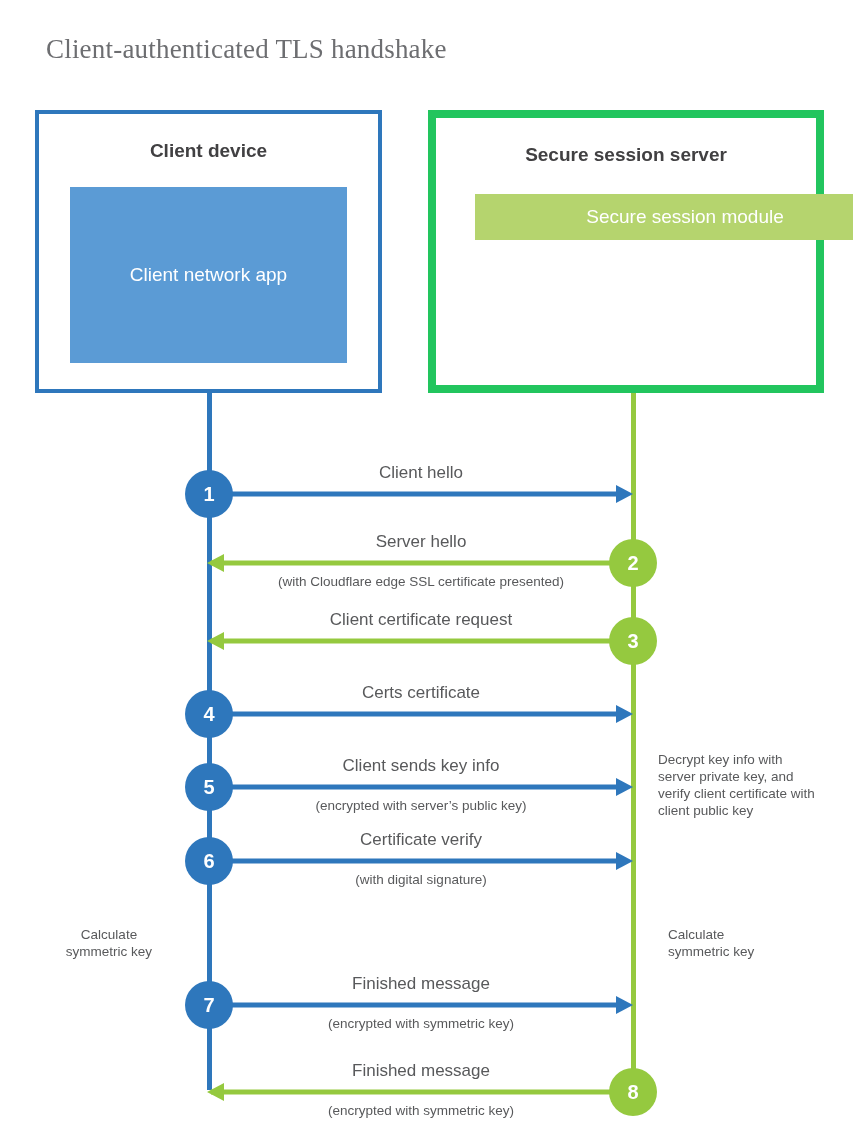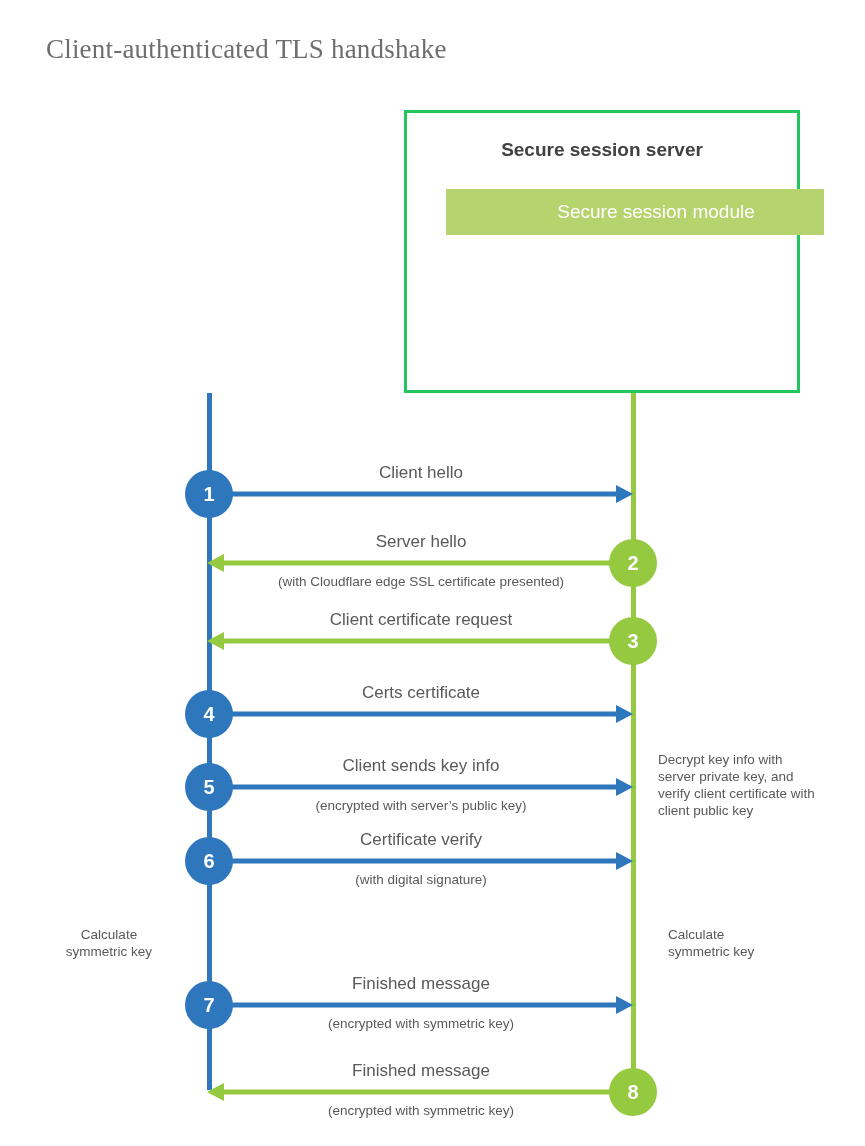--- a/index.html
+++ b/index.html
@@ -8,21 +8,21 @@
     font-family:"Liberation Sans","DejaVu Sans",sans-serif;
   }
   
   .page-title{
     position:absolute;left:30px;top:18px;margin:16px;
     font-size:27px;font-weight:300;color:#6d6e71;letter-spacing:.2px;font-family:Liberation Serif, serif;
   }
   
   .device-box{position:absolute;top:110px;height:283px;background:#fff;box-sizing:border-box;}
   .client-box{left:35px;width:347px;border:4px solid #2e77bc;}
-  .server-box{left:404px;width:396px;border:3px solid #22c55e;}
+  .server-box{left:428px;width:396px;border:8px solid #22c55e;}
   .box-title{
     position:absolute;left:0;top:26px;width:100%;text-align:center;
     font-size:19px;font-weight:700;color:#414042;
   }
   .client-app{
     position:absolute;left:31px;top:73px;width:277px;height:176px;background:#5b9bd5;
     display:flex;align-items:center;justify-content:center;
   }
   .client-app .app-label{
     max-width:165px;text-align:center;color:#ffffff;font-size:19px;line-height:26px;
@@ -69,20 +69,26 @@
   .note-calc-left{left:58px;top:926px;width:102px;text-align:center;}
   .note-calc-right{left:668px;top:926px;width:102px;text-align:left;}
 </style>
 </head>
 <body>
 
 <div class="canvas">
 
   <h1 class="page-title">Client-authenticated TLS handshake</h1>
 
+  <div class="device-box client-box">
+    <div class="box-title">Client device</div>
+    <div class="client-app">
+      <div class="app-label">Client network app</div>
+    </div>
+  </div>
 
   <div class="device-box server-box">
     <div class="box-title">Secure session server</div>
     <div class="server-bar bar-1">Secure session module</div>
   </div>
 
   <div class="lifeline client-lifeline"></div>
   <div class="lifeline server-lifeline"></div>
 
   <div class="step s1 actor-client dir-right">

